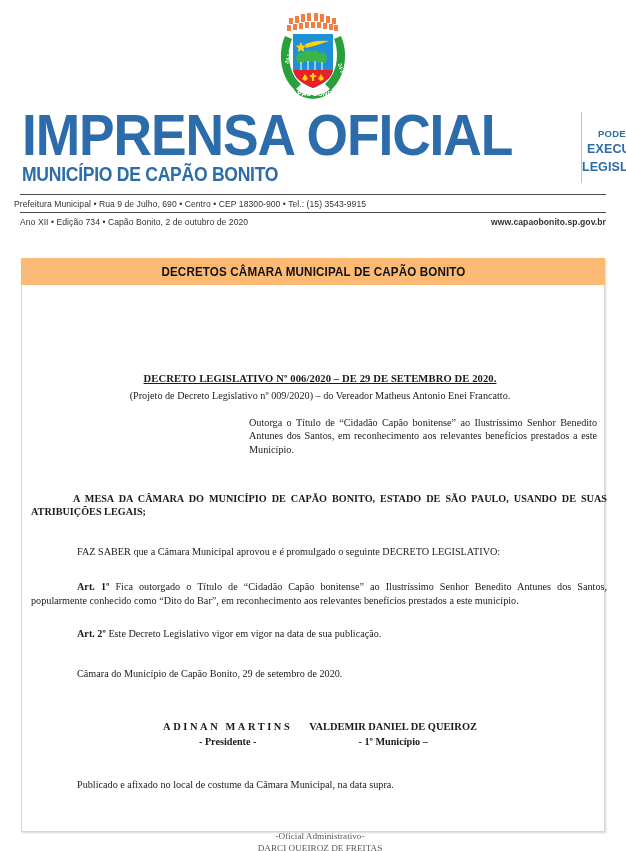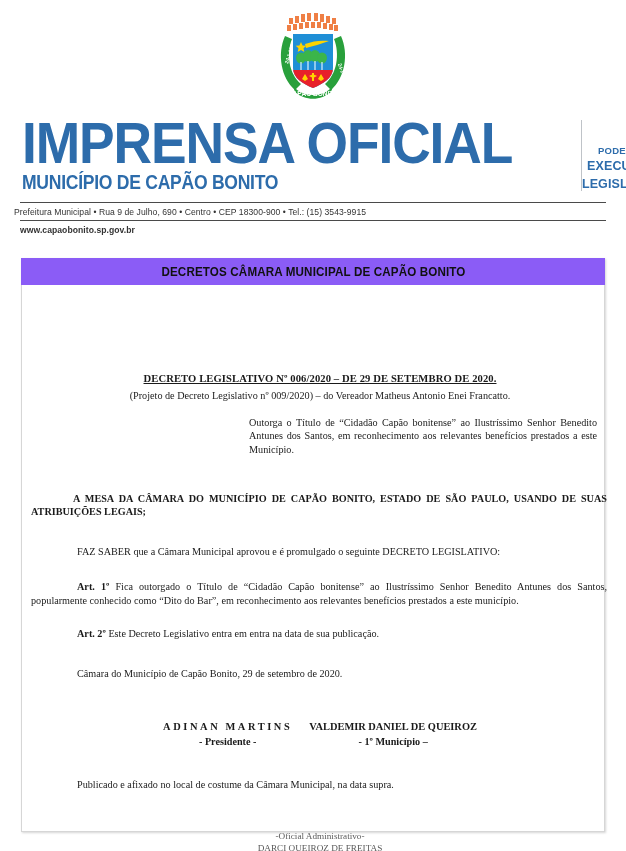--- a/index.html
+++ b/index.html
@@ -28,23 +28,23 @@
   }
   .crest {
     width: 76px;
     height: 100px;
     display: block;
   }
 
   .brand-row {
     position: relative;
     display: flex;
-    align-items: flex-end;
+    align-items: flex-start;
     padding: 0 14px 0 22px;
-    margin-top: 10px;
+    margin-top: 2px;
   }
   .brand-left {
     flex: 0 0 auto;
     padding-top: 2px;
   }
   .title-main {
     font-family: "Liberation Sans", sans-serif;
     font-weight: 700;
     font-size: 58px;
     line-height: 0.86;
@@ -128,21 +128,21 @@
     background: #ffffff;
     box-shadow: 1px 1px 2px rgba(0,0,0,0.16);
   }
   .panel-banner {
     position: absolute;
     left: 21px;
     top: 258px;
     width: 584px;
     height: 27px;
     box-sizing: border-box;
-    background: #8b5cf6;
+    background: #fdba74;
     display: flex;
     align-items: center;
     justify-content: center;
   }
   .panel-banner .banner-text {
     font-family: "Liberation Sans", sans-serif;
     font-weight: 700;
     font-size: 12.5px;
     color: #111111;
     letter-spacing: 0.15px;
@@ -322,20 +322,21 @@
 
   <div class="rule first"></div>
 
   <div class="info-line addr">
     <span>Prefeitura Municipal • Rua 9 de Julho, 690 • Centro • CEP 18300-900 • Tel.: (15) 3543-9915</span>
   </div>
 
   <div class="rule"></div>
 
   <div class="info-line">
+    <span>Ano XII • Edição 734 • Capão Bonito, 2 de outubro de 2020</span>
     <span class="url">www.capaobonito.sp.gov.br</span>
   </div>
 </div>
 
 <div class="panel"></div>
 
 <div class="panel-banner">
   <span class="banner-text">DECRETOS CÂMARA MUNICIPAL DE CAPÃO BONITO</span>
 </div>
 
@@ -351,21 +352,21 @@
 
   <div class="preamble">A MESA DA CÂMARA DO MUNICÍPIO DE CAPÃO BONITO, ESTADO DE SÃO PAULO, USANDO DE SUAS ATRIBUIÇÕES LEGAIS;</div>
 
   <div class="fazsaber">FAZ SABER que a Câmara Municipal aprovou e é promulgado o seguinte DECRETO LEGISLATIVO:</div>
 
   <div class="art">
     <span class="bold">Art. 1º</span><span> Fica outorgado o Título de “Cidadão Capão bonitense” ao Ilustríssimo Senhor Benedito Antunes dos Santos, popularmente conhecido como “Dito do Bar”, em reconhecimento aos relevantes benefícios prestados a este município.</span>
   </div>
 
   <div class="art art2">
-    <span class="bold">Art. 2º</span><span> Este Decreto Legislativo entra em entra na data de sua publicação.</span>
+    <span class="bold">Art. 2º</span><span> Este Decreto Legislativo vigor em vigor na data de sua publicação.</span>
   </div>
 
   <div class="dateline">Câmara do Município de Capão Bonito, 29 de setembro de 2020.</div>
 
   <div class="sign-row">
     <div class="sign-col">
       <div class="sign-name spaced">ADINAN MARTINS</div>
       <div class="sign-role">- Presidente -</div>
     </div>
     <div class="sign-col">

